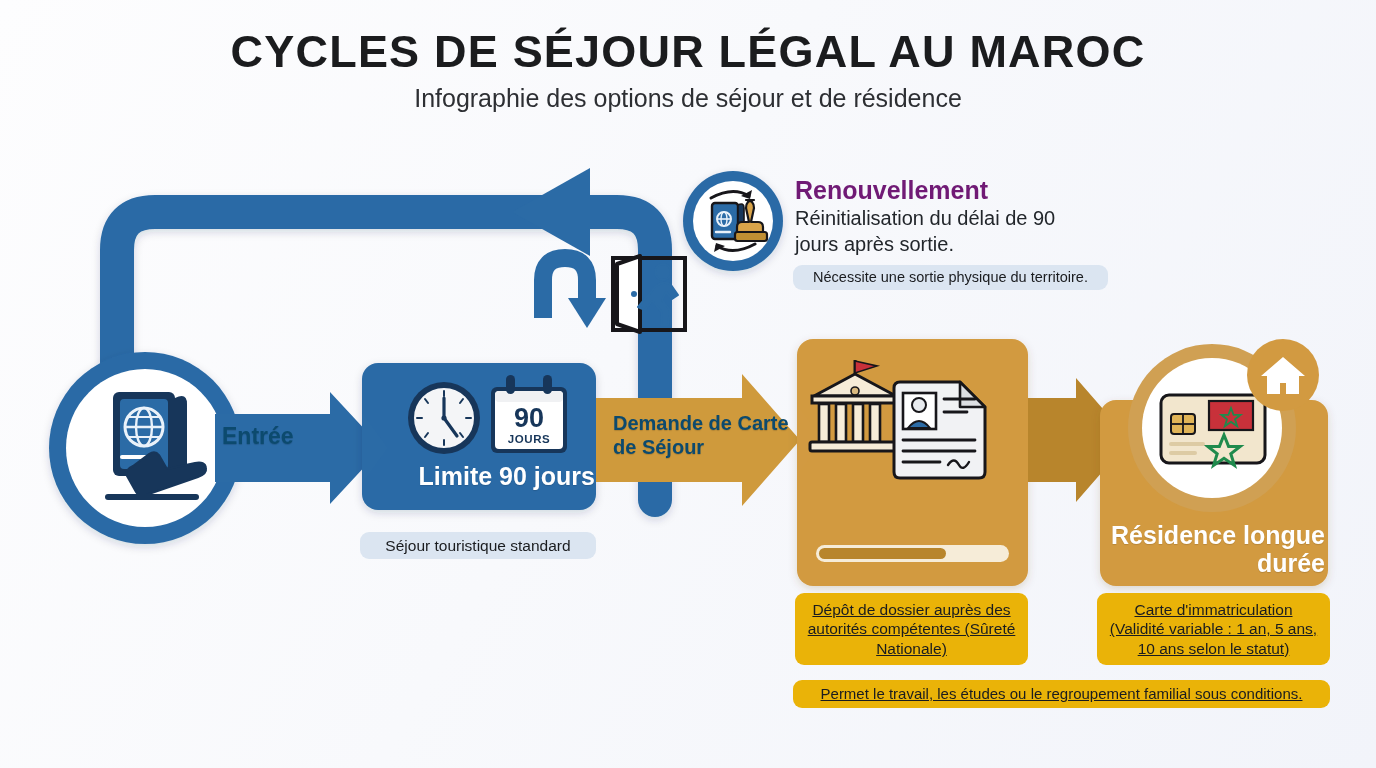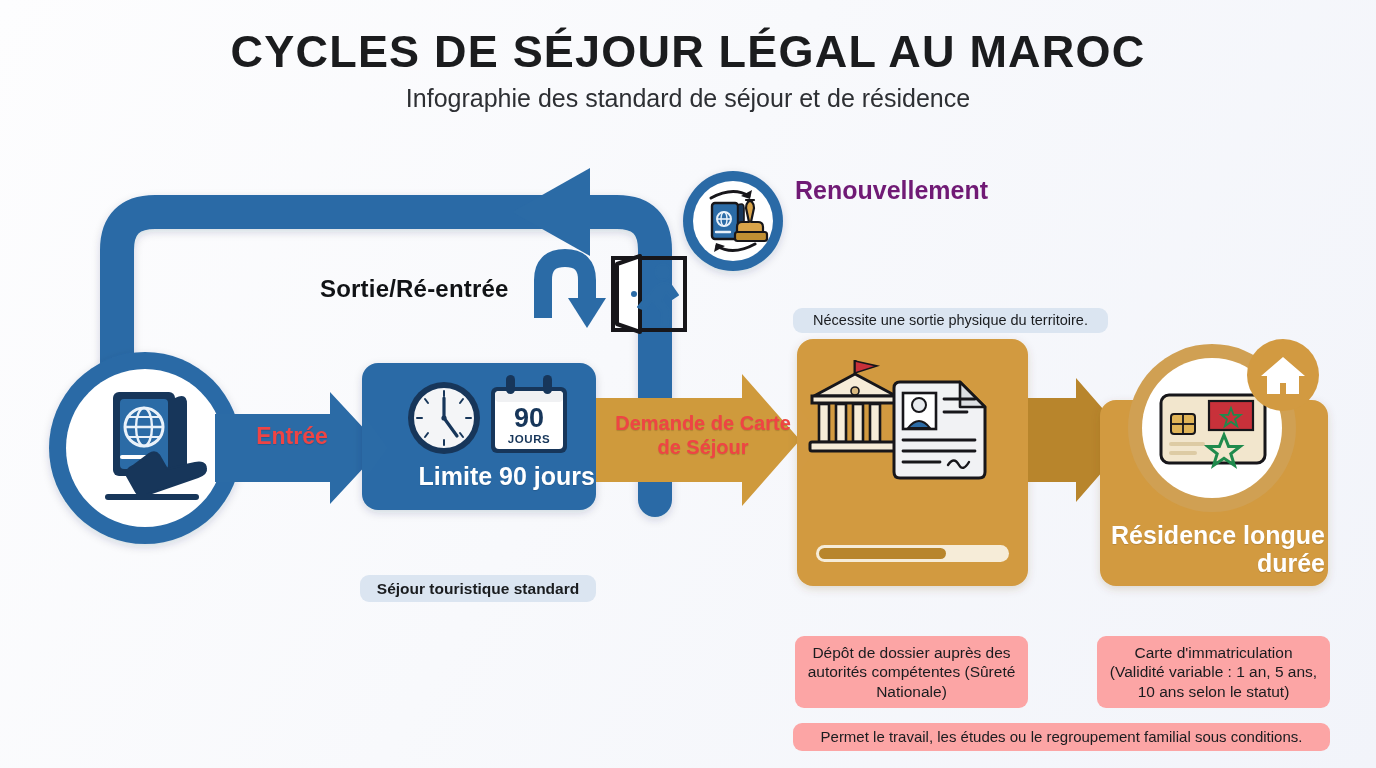--- a/index.html
+++ b/index.html
@@ -29,56 +29,56 @@
   
   .node-title{
     color:#ffffff;font-weight:800;text-align:right;line-height:1.12;
     text-shadow:0 1px 1px rgba(0,0,0,.13);
   }
   #blue-label{left:365px;top:462px;width:230px;font-size:25px;}
   #proc-label{left:800px;top:476px;width:230px;font-size:25px;}
   #res-label{left:1105px;top:521px;width:220px;font-size:25px;}
 
   .arrow-label{
-    color:#ef4444;font-weight:800;text-align:center;line-height:1.18;
+    color:#0c4a6e;font-weight:800;text-align:left;line-height:1.18;
     text-shadow:0 1px 1px rgba(0,0,0,.15);
   }
   #entree-label{left:222px;top:423px;width:140px;font-size:23px;}
   #demande-label{left:613px;top:412px;width:180px;font-size:20px;}
 
   
   #renew-head{left:795px;top:176px;font-size:25px;font-weight:800;color:#701a75;}
   #renew-body{left:795px;top:206px;width:275px;font-size:20px;color:#22262b;line-height:1.28;}
 
   
   #sortie-label{left:320px;top:275px;font-size:24px;font-weight:800;color:#111316;letter-spacing:.2px;}
 
   
   .pill{
     border-radius:9px;text-align:center;color:#1a1c1f;
     display:flex;align-items:center;justify-content:center;
-    line-height:1.26;box-sizing:border-box;margin-top:43px;
+    line-height:1.26;box-sizing:border-box;
   }
   .pill-blue{background:#dbe5f1;}
-  .pill-cream{background:#fca5a5;}
+  .pill-cream{background:#eab308;text-decoration:underline;}
 
   #pill-renew{left:793px;top:265px;width:315px;height:25px;font-size:14.5px;}
-  #pill-tour{left:360px;top:532px;width:236px;height:27px;font-size:15.5px;font-weight:bold;}
+  #pill-tour{left:360px;top:532px;width:236px;height:27px;font-size:15.5px;}
   #pill-depot{left:795px;top:593px;width:233px;height:72px;font-size:15.5px;padding:0 8px;}
   #pill-carte{left:1097px;top:593px;width:233px;height:72px;font-size:15.5px;padding:8px 8px;}
   #pill-permet{left:793px;top:680px;width:537px;height:28px;font-size:15px;text-align:center;}
 </style>
 </head>
 <body>
 
 <div id="stage">
 
   <div id="hdr" class="abs">
     <h1 id="title">CYCLES DE SÉJOUR LÉGAL AU MAROC</h1>
-    <p id="subtitle">Infographie des standard de séjour et de résidence</p>
+    <p id="subtitle">Infographie des options de séjour et de résidence</p>
   </div>
 
   <svg id="artwork" viewBox="0 0 1376 768">
     <defs>
       <filter id="soft" x="-30%" y="-30%" width="160%" height="160%">
         <feDropShadow dx="0" dy="3" stdDeviation="4" flood-color="#16314d" flood-opacity="0.16"></feDropShadow>
       </filter>
       <filter id="soft2" x="-30%" y="-30%" width="160%" height="160%">
         <feDropShadow dx="0" dy="3" stdDeviation="4" flood-color="#6b4c12" flood-opacity="0.18"></feDropShadow>
       </filter>
@@ -267,23 +267,23 @@
 
   <div class="abs node-title" id="blue-label">Limite 90 jours</div>
 
 
   <div class="abs node-title" id="res-label">Résidence longue durée</div>
 
   <div class="abs arrow-label" id="entree-label">Entrée</div>
 
   <div class="abs arrow-label" id="demande-label">Demande de Carte de Séjour</div>
 
-  <div class="abs" id="sortie-label">Sortie/Ré-entrée</div>
 
   <div class="abs" id="renew-head">Renouvellement</div>
+  <div class="abs" id="renew-body">Réinitialisation du délai de 90 jours après sortie.</div>
 
   <div class="abs pill pill-blue" id="pill-renew">Nécessite une sortie physique du territoire.</div>
 
   <div class="abs pill pill-blue" id="pill-tour">Séjour touristique standard</div>
 
   <div class="abs pill pill-cream" id="pill-depot">Dépôt de dossier auprès des autorités compétentes (Sûreté Nationale)</div>
 
   <div class="abs pill pill-cream" id="pill-carte">Carte d'immatriculation (Validité variable : 1 an, 5 ans, 10 ans selon le statut)</div>
 
   <div class="abs pill pill-cream" id="pill-permet">Permet le travail, les études ou le regroupement familial sous conditions.</div>

